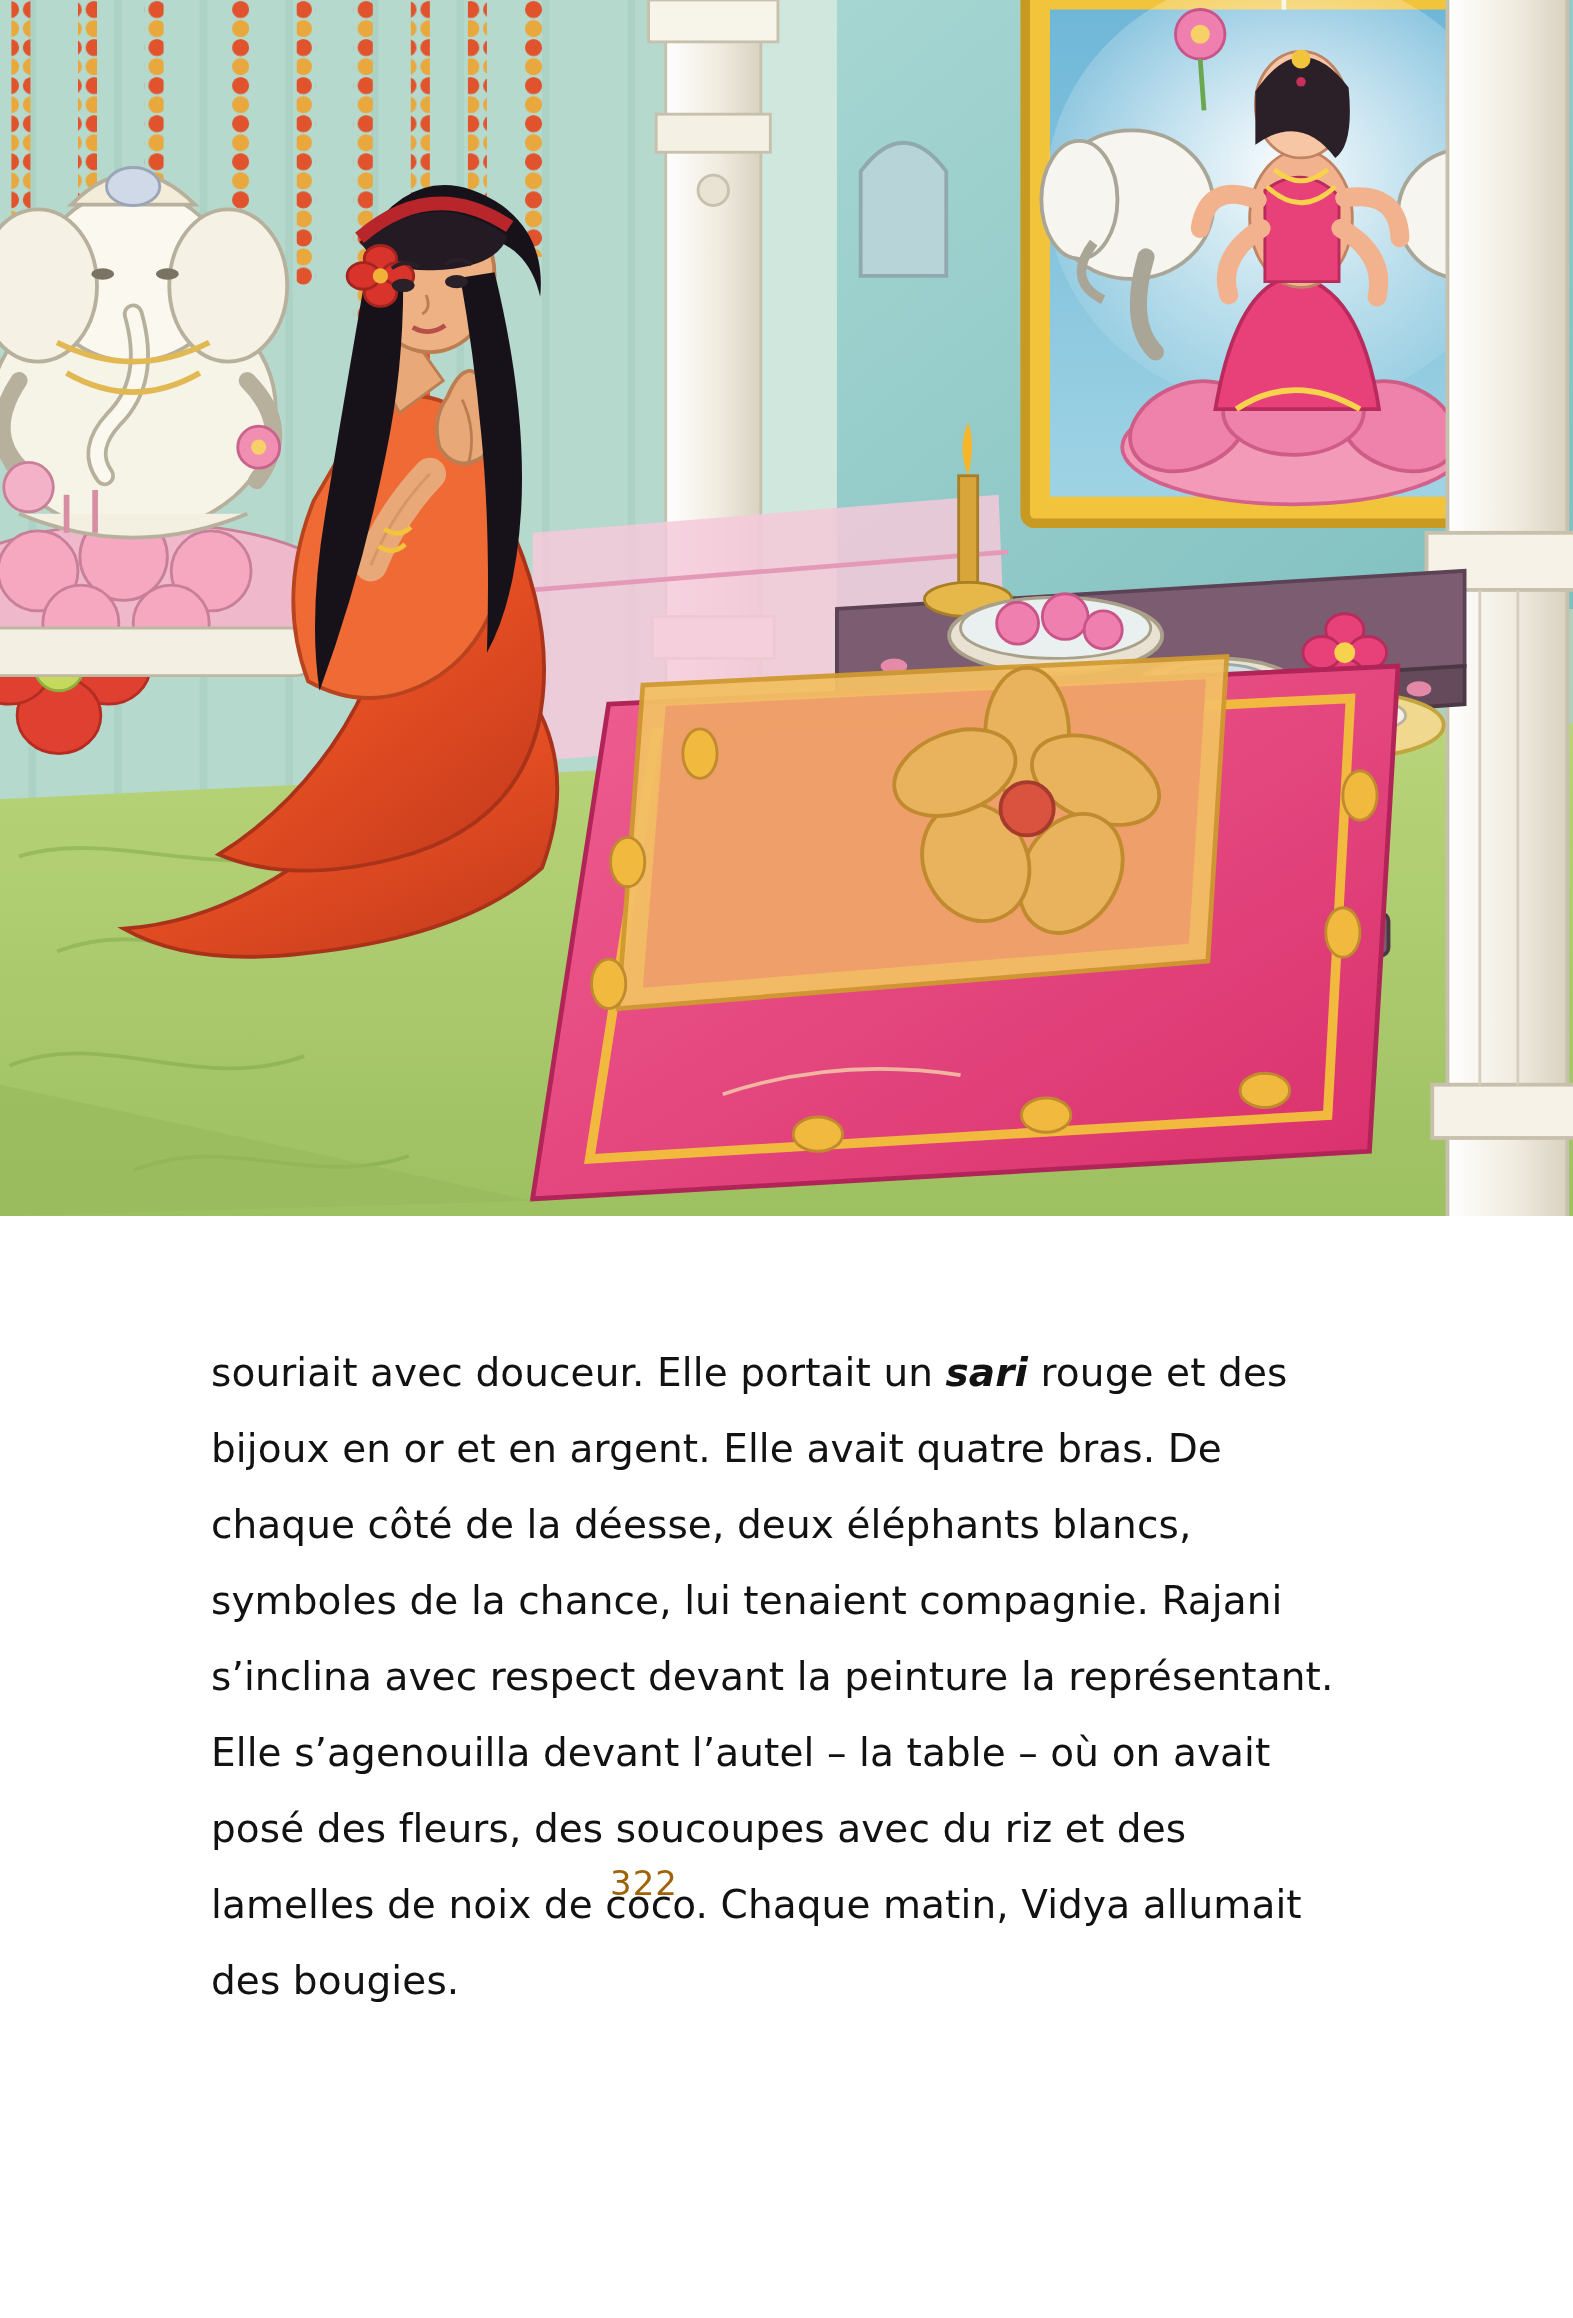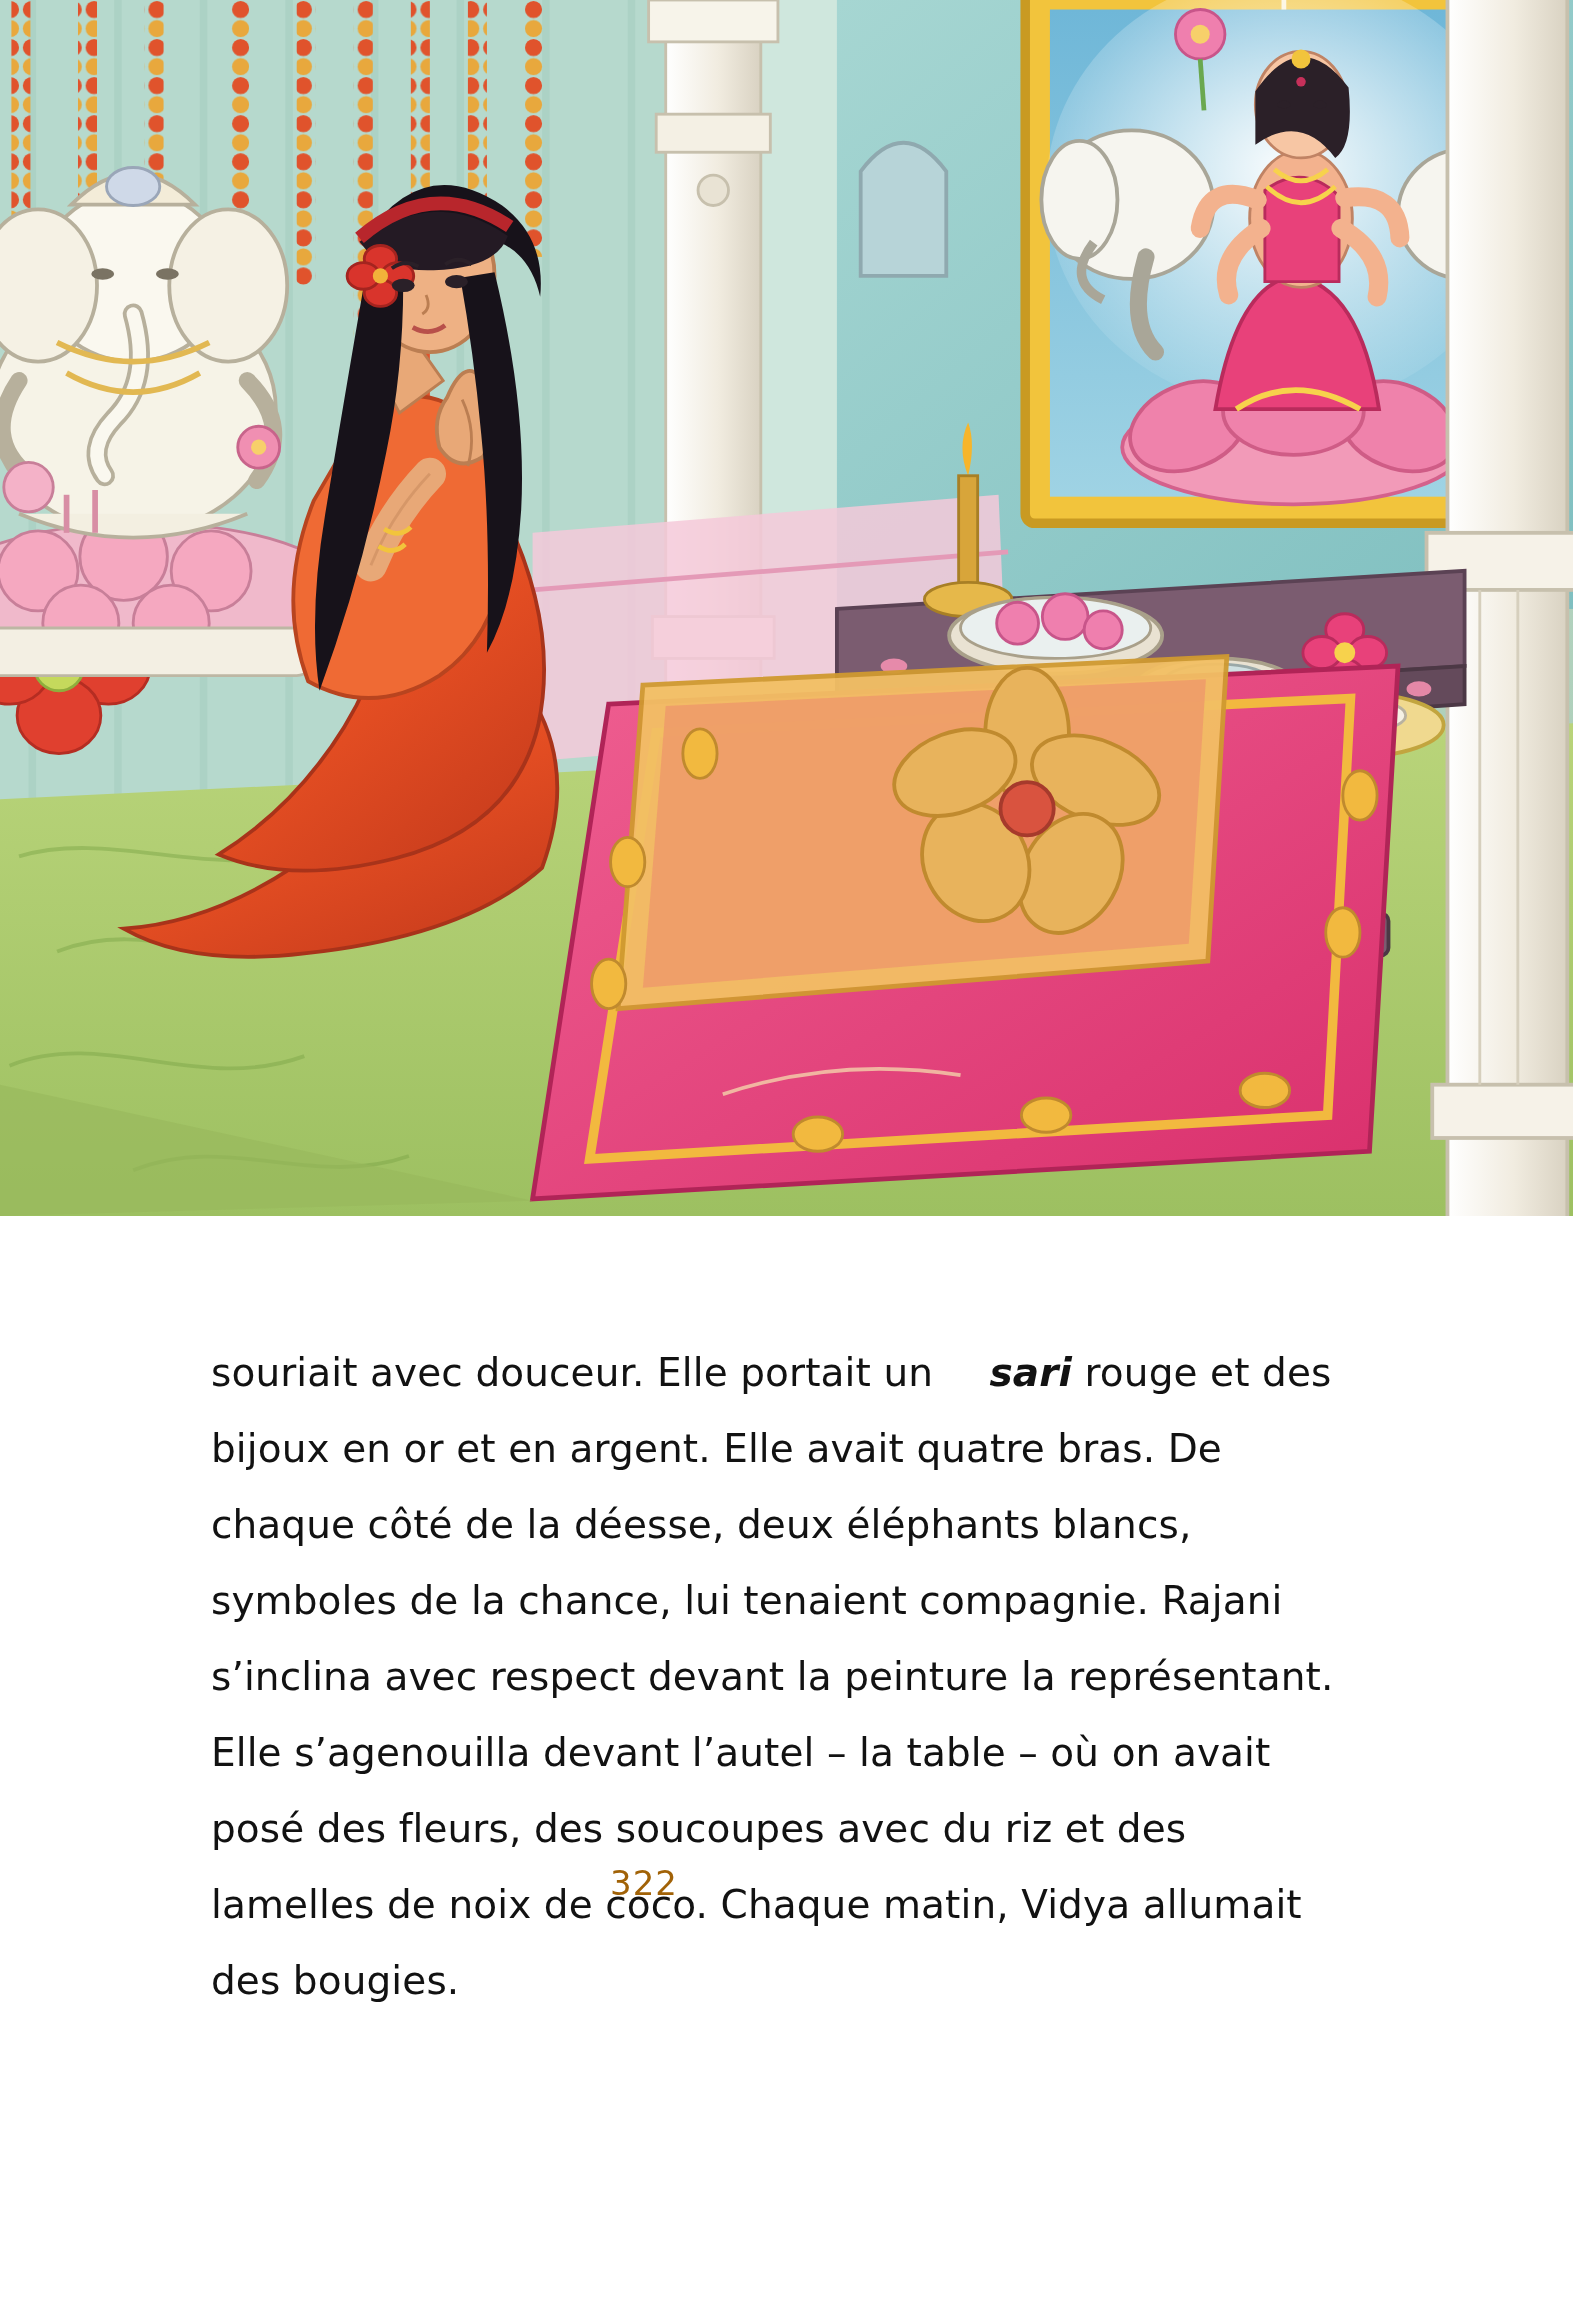--- a/index.html
+++ b/index.html
@@ -48,21 +48,20 @@
     font-family: "DejaVu Sans", sans-serif;
     font-size: 39px;
     line-height: 76px;
     color: #121212;
     letter-spacing: 0.1px;
     font-weight: 400;
   }
   .body-text em {
     font-style: italic;
     font-weight: 700;
-    margin-left: 44px;
   }
   .page-number {
     position: absolute;
     left: 0;
     top: 647px;
     width: 1288px;
     text-align: center;
     font-family: "DejaVu Sans", sans-serif;
     font-size: 34px;
     font-weight: 400;

